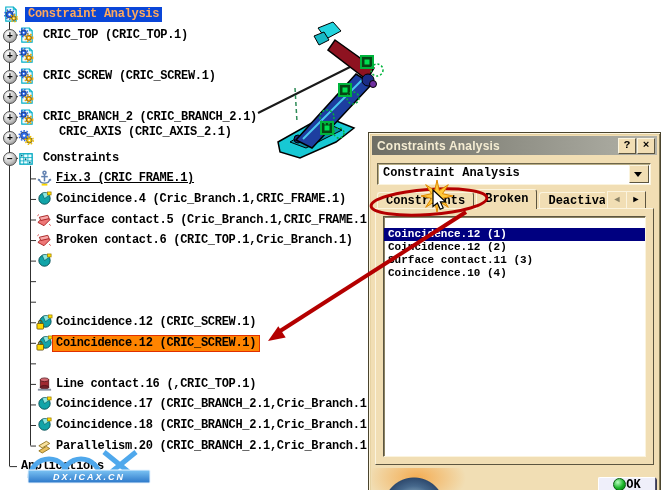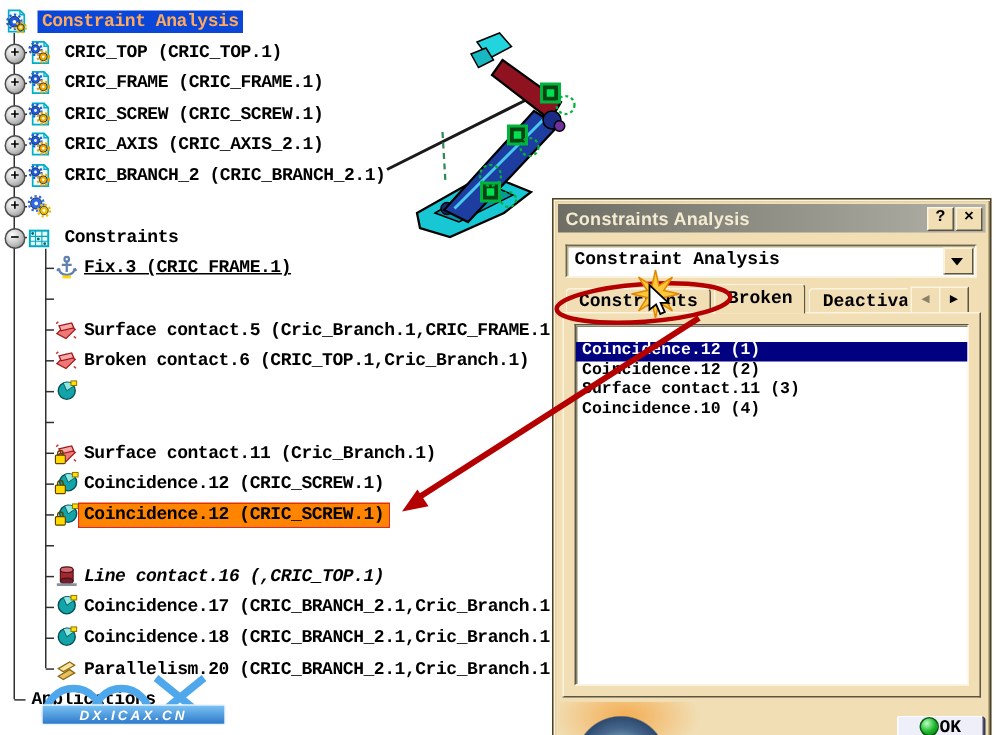--- a/index.html
+++ b/index.html
@@ -174,21 +174,20 @@
           <path d="M4,1 H12 L15,4 V16 H4 Z" fill="#EFFBFF" stroke="#00AEC8" stroke-width="1.2"></path>
           <path d="M12,1 V4 H15" fill="none" stroke="#00AEC8" stroke-width="1"></path>
           <circle cx="6" cy="6" r="3" fill="#1E5AE0" stroke="#222" stroke-width="0.6"></circle>
           <circle cx="6" cy="6" r="4.2" fill="none" stroke="#1E5AE0" stroke-width="1.6" stroke-dasharray="1.6 1.7"></circle>
           <circle cx="6" cy="6" r="1.0" fill="#fff"></circle>
           <circle cx="11.5" cy="11.5" r="2.8" fill="#F0A800" stroke="#222" stroke-width="0.6"></circle>
           <circle cx="11.5" cy="11.5" r="4" fill="none" stroke="#F0A800" stroke-width="1.6" stroke-dasharray="1.6 1.7"></circle>
           <circle cx="11.5" cy="11.5" r="0.9" fill="#fff"></circle>
         </svg>
       </span>
-    <span class="t-label" style="left: 40px;">CRIC_FRAME (CRIC_FRAME.1)</span>
   </div>
     <div class="trow" style="top: 67.65px;">
     <span class="expander" style="display: block; top: 2px;">+</span>
     <span class="t-icon" style="left: 18px;">
         <svg viewBox="0 0 18 18">
           <path d="M4,1 H12 L15,4 V16 H4 Z" fill="#EFFBFF" stroke="#00AEC8" stroke-width="1.2"></path>
           <path d="M12,1 V4 H15" fill="none" stroke="#00AEC8" stroke-width="1"></path>
           <circle cx="6" cy="6" r="3" fill="#1E5AE0" stroke="#222" stroke-width="0.6"></circle>
           <circle cx="6" cy="6" r="4.2" fill="none" stroke="#1E5AE0" stroke-width="1.6" stroke-dasharray="1.6 1.7"></circle>
           <circle cx="6" cy="6" r="1.0" fill="#fff"></circle>
@@ -206,21 +205,21 @@
           <path d="M4,1 H12 L15,4 V16 H4 Z" fill="#EFFBFF" stroke="#00AEC8" stroke-width="1.2"></path>
           <path d="M12,1 V4 H15" fill="none" stroke="#00AEC8" stroke-width="1"></path>
           <circle cx="6" cy="6" r="3" fill="#1E5AE0" stroke="#222" stroke-width="0.6"></circle>
           <circle cx="6" cy="6" r="4.2" fill="none" stroke="#1E5AE0" stroke-width="1.6" stroke-dasharray="1.6 1.7"></circle>
           <circle cx="6" cy="6" r="1.0" fill="#fff"></circle>
           <circle cx="11.5" cy="11.5" r="2.8" fill="#F0A800" stroke="#222" stroke-width="0.6"></circle>
           <circle cx="11.5" cy="11.5" r="4" fill="none" stroke="#F0A800" stroke-width="1.6" stroke-dasharray="1.6 1.7"></circle>
           <circle cx="11.5" cy="11.5" r="0.9" fill="#fff"></circle>
         </svg>
       </span>
-    <span class="t-label" style="left: 40px;">CRIC_AXIS (CRIC_AXIS_2.1)</span>
+    <span class="t-label" style="left: 56px; margin-top: 36px;">CRIC_AXIS (CRIC_AXIS_2.1)</span>
   </div>
     <div class="trow" style="top: 108.75px;">
     <span class="expander" style="display: block; top: 2px;">+</span>
     <span class="t-icon" style="left: 18px;">
         <svg viewBox="0 0 18 18">
           <path d="M4,1 H12 L15,4 V16 H4 Z" fill="#EFFBFF" stroke="#00AEC8" stroke-width="1.2"></path>
           <path d="M12,1 V4 H15" fill="none" stroke="#00AEC8" stroke-width="1"></path>
           <circle cx="6" cy="6" r="3" fill="#1E5AE0" stroke="#222" stroke-width="0.6"></circle>
           <circle cx="6" cy="6" r="4.2" fill="none" stroke="#1E5AE0" stroke-width="1.6" stroke-dasharray="1.6 1.7"></circle>
           <circle cx="6" cy="6" r="1.0" fill="#fff"></circle>
@@ -266,20 +265,31 @@
             <line x1="9" y1="5" x2="9" y2="12"></line>
             <line x1="5.5" y1="7" x2="12.5" y2="7"></line>
             <path d="M3.5,9.5 Q4,14 9,14 Q14,14 14.5,9.5"></path>
             <path d="M3.5,9.5 L2.2,11.2 M14.5,9.5 L15.8,11.2"></path>
           </g>
           <rect x="6" y="14.5" width="6" height="2" fill="#FFD800" stroke="none"></rect>
         </svg>
       </span>
     <span class="t-label" style="left: 53px; text-decoration: underline;">Fix.3 (CRIC_FRAME.1)</span>
   </div>
+    <div class="trow" style="top: 190.95px;">
+
+    <span class="t-icon" style="left: 36px;">
+        <svg viewBox="0 0 18 18">
+          <circle cx="9" cy="8" r="6" fill="#12A4A8" stroke="#045055" stroke-width="1"></circle>
+          <path d="M9,8 L14.5,4.2 A6.5 6.5 0 0 0 6.5,2.4 Z" fill="#8FE8E0" stroke="#045055" stroke-width="0.6"></path>
+          <rect x="12" y="1" width="4" height="3.2" fill="#FFE000" stroke="#907000" stroke-width="0.7"></rect>
+        </svg>
+      </span>
+    <span class="t-label" style="left: 53px;">Coincidence.4 (Cric_Branch.1,CRIC_FRAME.1)</span>
+  </div>
     <div class="trow" style="top: 211.5px;">
 
     <span class="t-icon" style="left: 36px;">
         <svg viewBox="0 0 18 18">
           <path d="M2,11 L8.5,4.5 L15,8 L8.5,14.5 Z" fill="#EE7878" stroke="#A01818" stroke-width="0.9"></path>
           <path d="M3.5,5.5 L12.5,3.5 L14,7 L5,9 Z" fill="#F8A8A8" stroke="#A01818" stroke-width="0.9"></path>
           <path d="M1.5,4 L4,2 M14,13 L16.5,15" stroke="#D03030" stroke-width="1" stroke-dasharray="2 1.4"></path>
         </svg>
       </span>
     <span class="t-label" style="left: 53px;">Surface contact.5 (Cric_Branch.1,CRIC_FRAME.1)</span>
@@ -297,33 +307,20 @@
   </div>
     <div class="trow" style="top: 252.6px;">
 
     <span class="t-icon" style="left: 36px;">
         <svg viewBox="0 0 18 18">
           <circle cx="9" cy="8" r="6" fill="#12A4A8" stroke="#045055" stroke-width="1"></circle>
           <path d="M9,8 L14.5,4.2 A6.5 6.5 0 0 0 6.5,2.4 Z" fill="#8FE8E0" stroke="#045055" stroke-width="0.6"></path>
           <rect x="12" y="1" width="4" height="3.2" fill="#FFE000" stroke="#907000" stroke-width="0.7"></rect>
         </svg>
       </span>
-  </div>
-    <div class="trow" style="top: 293.7px;">
-
-    <span class="t-icon" style="left: 36px;">
-        <svg viewBox="0 0 18 18">
-          <path d="M2,11 L8.5,4.5 L15,8 L8.5,14.5 Z" fill="#EE7878" stroke="#A01818" stroke-width="0.9"></path>
-          <path d="M3.5,5.5 L12.5,3.5 L14,7 L5,9 Z" fill="#F8A8A8" stroke="#A01818" stroke-width="0.9"></path>
-          <path d="M1.5,4 L4,2 M14,13 L16.5,15" stroke="#D03030" stroke-width="1" stroke-dasharray="2 1.4"></path>
-          <rect x="1" y="10" width="7" height="6" rx="0.8" fill="#FFD800" stroke="#5A4400" stroke-width="0.8"></rect>
-          <path d="M2.6,10 V8.6 A1.9 1.9 0 0 1 6.4,8.6 V10" fill="none" stroke="#5A4400" stroke-width="1"></path>
-        </svg>
-      </span>
-    <span class="t-label" style="left: 53px;">Surface contact.11 (Cric_Branch.1)</span>
   </div>
     <div class="trow" style="top: 314.25px;">
 
     <span class="t-icon" style="left: 36px;">
         <svg viewBox="0 0 18 18">
           <circle cx="10" cy="8" r="6" fill="#12A4A8" stroke="#045055" stroke-width="1"></circle>
           <path d="M10,8 L15.5,4.2 A6.5 6.5 0 0 0 7.5,2.4 Z" fill="#8FE8E0" stroke="#045055" stroke-width="0.6"></path>
           <rect x="13" y="1" width="4" height="3.2" fill="#FFE000" stroke="#907000" stroke-width="0.7"></rect>
           <rect x="1" y="10" width="7" height="6" rx="0.8" fill="#FFD800" stroke="#5A4400" stroke-width="0.8"></rect>
           <path d="M2.6,10 V8.6 A1.9 1.9 0 0 1 6.4,8.6 V10" fill="none" stroke="#5A4400" stroke-width="1"></path>
@@ -347,21 +344,21 @@
     <div class="trow" style="top: 375.9px;">
 
     <span class="t-icon" style="left: 36px;">
         <svg viewBox="0 0 18 18">
           <rect x="4.5" y="4" width="9" height="8" fill="#A02830" stroke="#501016" stroke-width="0.8"></rect>
           <ellipse cx="9" cy="4" rx="4.5" ry="2" fill="#D06870" stroke="#501016" stroke-width="0.8"></ellipse>
           <ellipse cx="9" cy="12" rx="4.5" ry="2" fill="#702028" stroke="#501016" stroke-width="0.8"></ellipse>
           <path d="M2,14.5 H16" stroke="#8890A0" stroke-width="2"></path>
         </svg>
       </span>
-    <span class="t-label" style="left: 53px; font-style: italic;">Line contact.16 (,CRIC_TOP.1)</span>
+    <span class="t-label" style="left: 53px;">Line contact.16 (,CRIC_TOP.1)</span>
   </div>
     <div class="trow" style="top: 396.45px;">
 
     <span class="t-icon" style="left: 36px;">
         <svg viewBox="0 0 18 18">
           <circle cx="9" cy="8" r="6" fill="#12A4A8" stroke="#045055" stroke-width="1"></circle>
           <path d="M9,8 L14.5,4.2 A6.5 6.5 0 0 0 6.5,2.4 Z" fill="#8FE8E0" stroke="#045055" stroke-width="0.6"></path>
           <rect x="12" y="1" width="4" height="3.2" fill="#FFE000" stroke="#907000" stroke-width="0.7"></rect>
         </svg>
       </span>

